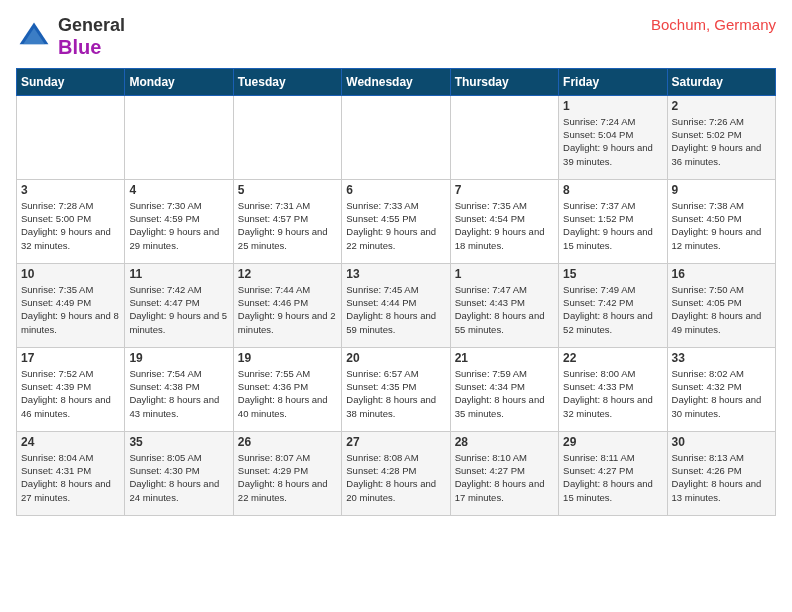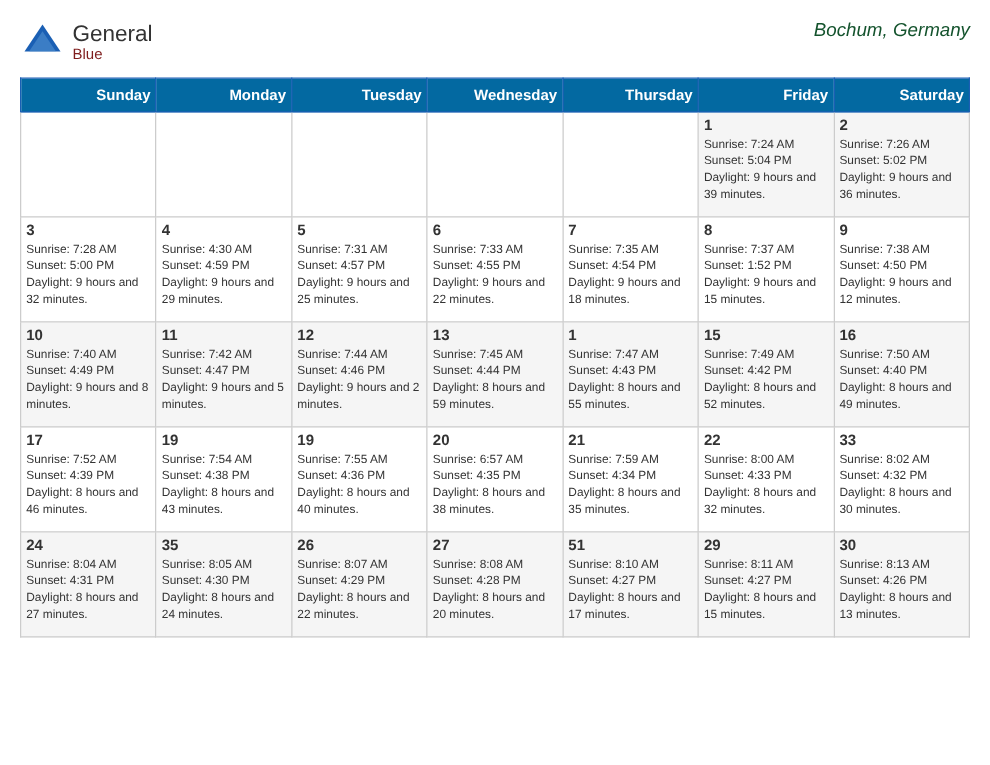--- a/index.html
+++ b/index.html
@@ -21,58 +21,57 @@
       align-items: center;
       gap: 6px;
     }
     .logo-text {
       display: flex;
       flex-direction: column;
       line-height: 1.1;
     }
     .logo-general {
       font-size: 18px;
-      font-weight: normal;
+      font-weight: bold;
       color: #333;
       text-align: center;
     }
     .logo-blue {
-      font-size: 12px;
-      font-weight: normal;
-      color: #7f1d1d;
+      font-size: 20px;
+      font-weight: bold;
+      color: #a21caf;
     }
     .logo-icon {
       width: 36px;
       height: 36px;
     }
     .title-section {
       text-align: right;
     }
     .month-title {
       font-size: 32px;
       font-weight: normal;
       color: #333;
     }
     .location {
       font-size: 15px;
-      color: #14532d;
-      font-style: italic;
+      color: #ef4444;
     }
     table {
       width: 100%;
       border-collapse: collapse;
       table-layout: fixed;
     }
     thead th {
-      background: #0369a1;
+      background: #0c4a6e;
       color: white;
       font-size: 12px;
       font-weight: bold;
       padding: 6px 4px;
-      text-align: right;
+      text-align: left;
       border: 1px solid #1a5fb4;
     }
     tbody td {
       vertical-align: top;
       border: 1px solid #ccc;
       padding: 3px 4px;
       font-size: 10px;
       color: #333;
       height: 84px;
       background: #fff;
@@ -148,21 +147,21 @@
       </tr>
       <tr>
         <td>
           <span class="day-number">3</span>
           <div class="day-info">Sunrise: 7:28 AM
 Sunset: 5:00 PM
 Daylight: 9 hours and 32 minutes.</div>
         </td>
         <td>
           <span class="day-number">4</span>
-          <div class="day-info">Sunrise: 4:30 AM
+          <div class="day-info">Sunrise: 7:30 AM
 Sunset: 4:59 PM
 Daylight: 9 hours and 29 minutes.</div>
         </td>
         <td>
           <span class="day-number">5</span>
           <div class="day-info">Sunrise: 7:31 AM
 Sunset: 4:57 PM
 Daylight: 9 hours and 25 minutes.</div>
         </td>
         <td>
@@ -186,21 +185,21 @@
         <td>
           <span class="day-number">9</span>
           <div class="day-info">Sunrise: 7:38 AM
 Sunset: 4:50 PM
 Daylight: 9 hours and 12 minutes.</div>
         </td>
       </tr>
       <tr>
         <td>
           <span class="day-number">10</span>
-          <div class="day-info">Sunrise: 7:40 AM
+          <div class="day-info">Sunrise: 7:35 AM
 Sunset: 4:49 PM
 Daylight: 9 hours and 8 minutes.</div>
         </td>
         <td>
           <span class="day-number">11</span>
           <div class="day-info">Sunrise: 7:42 AM
 Sunset: 4:47 PM
 Daylight: 9 hours and 5 minutes.</div>
         </td>
         <td>
@@ -217,27 +216,27 @@
         </td>
         <td>
           <span class="day-number">1</span>
           <div class="day-info">Sunrise: 7:47 AM
 Sunset: 4:43 PM
 Daylight: 8 hours and 55 minutes.</div>
         </td>
         <td>
           <span class="day-number">15</span>
           <div class="day-info">Sunrise: 7:49 AM
-Sunset: 4:42 PM
+Sunset: 7:42 PM
 Daylight: 8 hours and 52 minutes.</div>
         </td>
         <td>
           <span class="day-number">16</span>
           <div class="day-info">Sunrise: 7:50 AM
-Sunset: 4:40 PM
+Sunset: 4:05 PM
 Daylight: 8 hours and 49 minutes.</div>
         </td>
       </tr>
       <tr>
         <td>
           <span class="day-number">17</span>
           <div class="day-info">Sunrise: 7:52 AM
 Sunset: 4:39 PM
 Daylight: 8 hours and 46 minutes.</div>
         </td>
@@ -297,21 +296,21 @@
 Sunset: 4:29 PM
 Daylight: 8 hours and 22 minutes.</div>
         </td>
         <td>
           <span class="day-number">27</span>
           <div class="day-info">Sunrise: 8:08 AM
 Sunset: 4:28 PM
 Daylight: 8 hours and 20 minutes.</div>
         </td>
         <td>
-          <span class="day-number">51</span>
+          <span class="day-number">28</span>
           <div class="day-info">Sunrise: 8:10 AM
 Sunset: 4:27 PM
 Daylight: 8 hours and 17 minutes.</div>
         </td>
         <td>
           <span class="day-number">29</span>
           <div class="day-info">Sunrise: 8:11 AM
 Sunset: 4:27 PM
 Daylight: 8 hours and 15 minutes.</div>
         </td>

